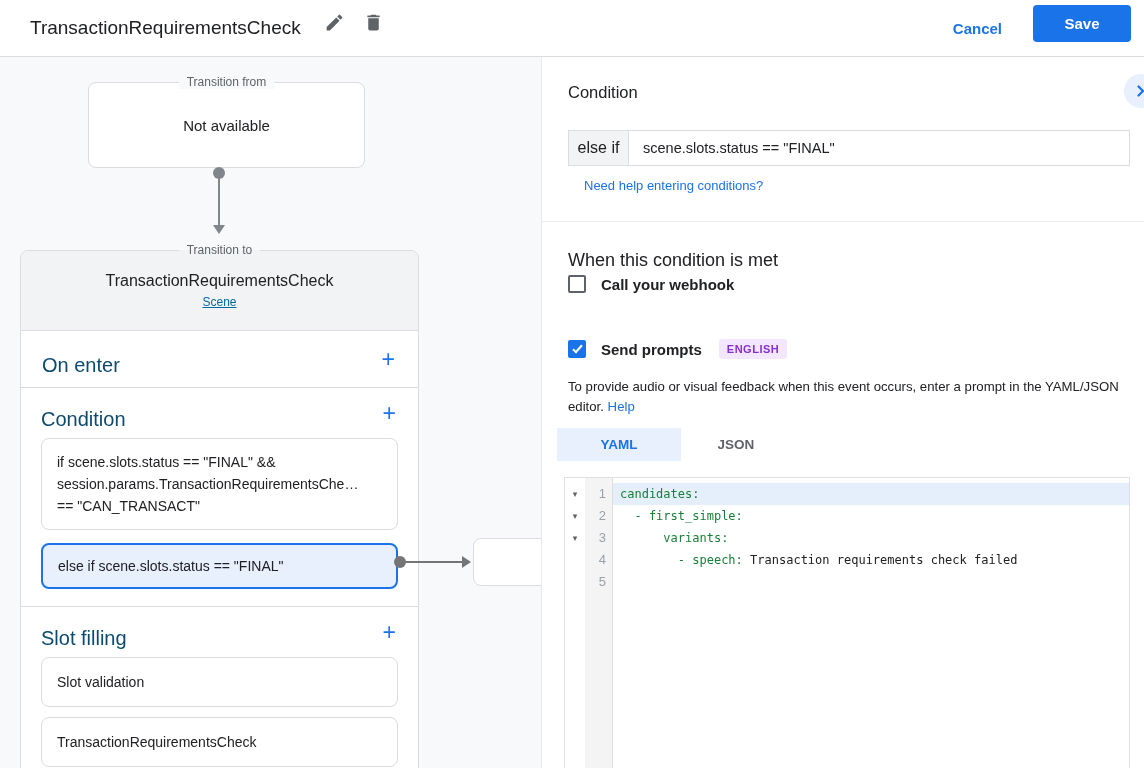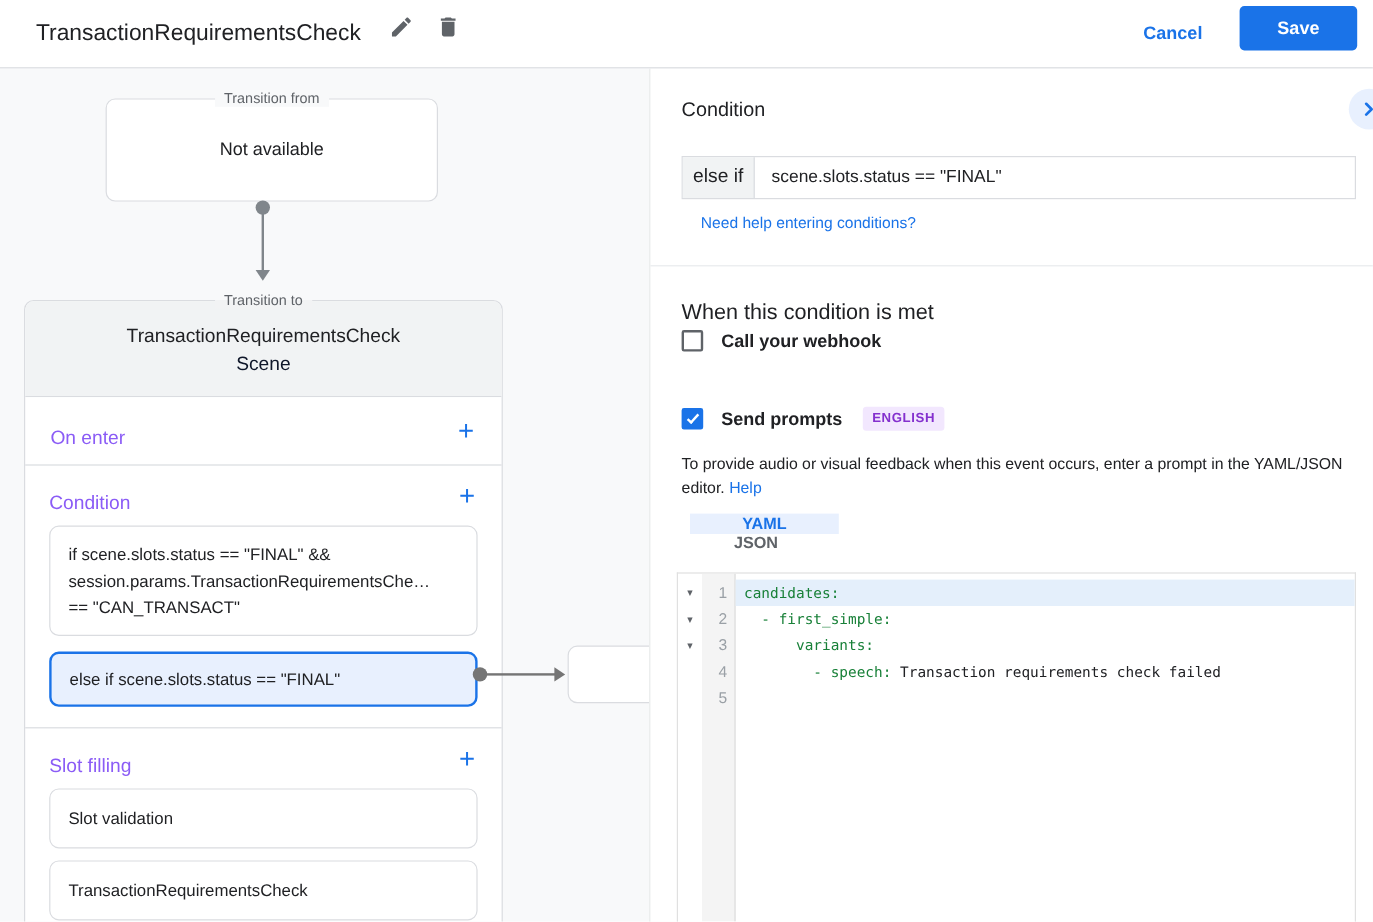--- a/index.html
+++ b/index.html
@@ -39,27 +39,27 @@
   .arr-down { position:absolute; left:213px; top:168px; width:0; height:0;
     border-left:6px solid transparent; border-right:6px solid transparent;
     border-top:9px solid #80868b; }
 
   .scene-card { position:absolute; left:20px; top:193px; width:399px; height:580px;
     background:#fff; border:1px solid #dadce0; border-radius:8px 8px 0 0; }
   .scene-card > .legend { background:linear-gradient(180deg,#f8f9fa 0%,#f8f9fa 50%,#f2f3f4 50%,#f2f3f4 100%); }
   .card-header { height:80px; background:#f1f3f4; border-bottom:1px solid #dadce0;
     border-radius:7px 7px 0 0; text-align:center; cursor:pointer; }
   .card-title { padding-top:21px; font-size:16px; color:#202124; }
-  .card-sub { margin-top:5px; font-size:16px; color:#0f172a; }
+  .card-sub { margin-top:5px; font-size:12px; color:#0369a1;text-decoration:underline; }
 
   .row-flat { height:57px; display:flex; align-items:center; padding:0 21px;
     border-bottom:1px solid #dadce0; }
   .sec { padding:0 20px; }
   .sec-head { height:50px; display:flex; align-items:center; }
-  .sec-label { flex:1; font-size:16px; color:#8b5cf6;margin-top:13px; }
+  .sec-label { flex:1; font-size:20px; color:#0c4a6e;margin-top:13px; }
   .plus { color:#1a73e8; font-size:23px; font-weight:400; line-height:1; background:none;
     border:none; cursor:pointer; padding:0 2px; font-family:"Liberation Sans",sans-serif; }
   .cond-box { border:1px solid #dadce0; border-radius:8px; padding:12px 15px;
     font-size:14px; line-height:22px; color:#202124; margin-bottom:13px; cursor:pointer;
     background:#fff; }
   .cond-box.selected { border:2px solid #1a73e8; background:#e8f0fe; height:46px;
     display:flex; align-items:center; padding:0 15px; margin-bottom:0; }
   .sec-divider { height:0; border-top:1px solid #dadce0; margin:17px -20px 0 -20px; }
   .slot-box { border:1px solid #dadce0; border-radius:8px; height:50px; display:flex;
     align-items:center; padding:0 15px; font-size:14px; margin-bottom:10px; cursor:pointer;
@@ -97,21 +97,21 @@
   .chk.checked { background:#1a73e8; border-color:#1a73e8; }
   .checkmark { width:5px; height:10px; border-right:2px solid #fff; border-bottom:2px solid #fff;
     transform:rotate(42deg); margin-bottom:3px; }
   .chk-label { font-size:15px; font-weight:700; color:#202124; }
   .lang-badge { margin-left:17px; background:#f2e7fe; color:#8430ce; font-size:11px;
     font-weight:700; letter-spacing:0.5px; padding:4px 8px; border-radius:3px; }
   .desc { position:absolute; left:26px; top:320px; width:575px; font-size:13.2px;
     line-height:20px; color:#202124; }
   .desc a { color:#1a73e8; text-decoration:none; cursor:pointer; }
 
-  .tabs { position:absolute; left:33px; top:371px; height:33px; display:flex;flex-direction:column; }
+  .tabs { position:absolute; left:15px; top:371px; height:33px; display:flex; }
   .tab { height:33px; display:flex; align-items:center; justify-content:center;
     font-size:13.5px; font-weight:700; color:#5f6368; cursor:pointer; border:none;
     background:transparent; font-family:"Liberation Sans",sans-serif; }
   .tab-yaml { width:124px; } .tab-json { width:110px; }
   .tab.active { background:#e8f0fe; color:#1a73e8; }
 
   .editor { position:absolute; left:22px; top:420px; right:14px; bottom:0;
     border:1px solid #e0e0e0; border-bottom:none; background:#fff; overflow:hidden; }
   .gutter-bg { position:absolute; left:20px; top:0; bottom:0; width:28px;
     background:#f4f4f4; border-right:1px solid #ddd; }

